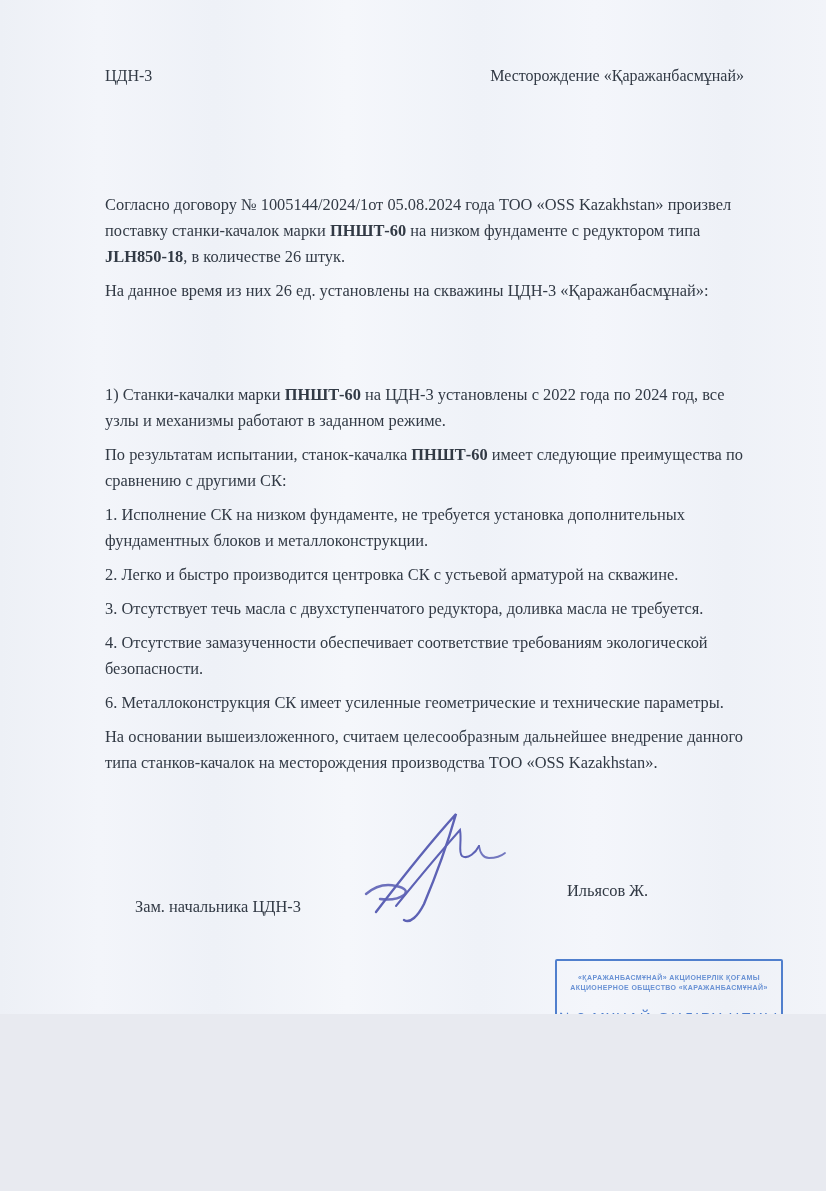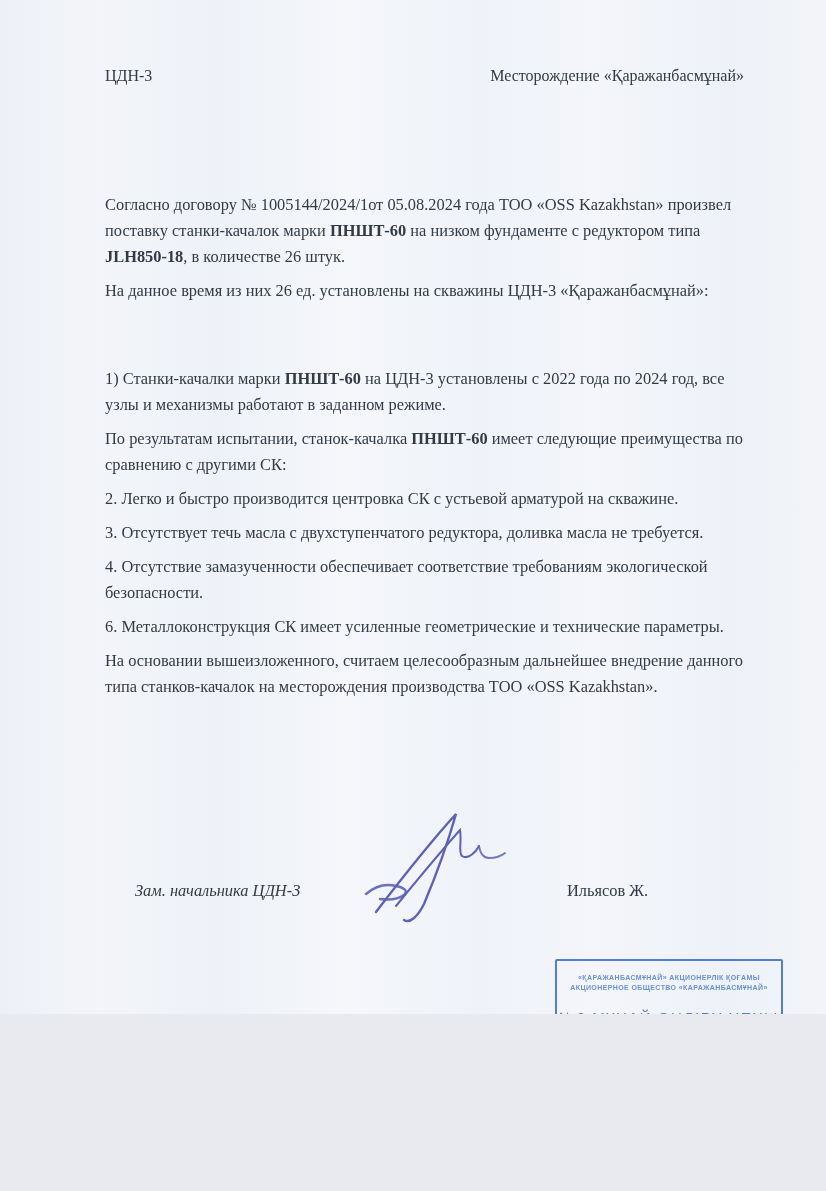--- a/index.html
+++ b/index.html
@@ -32,33 +32,33 @@
     font-size: 16px;
     line-height: 20px;
   }
 
   .body-text p {
     margin: 0 0 8px 0;
     font-size: 16.4px;
     line-height: 26px;
     text-align: left;
   }
-  .body-text .gap-top-large { margin-top: 62px; }
+  .body-text .gap-top-large { margin-top: 78px; }
   .body-text { margin-top: 106px; }
   .b { font-weight: bold; text-align: right; }
 
   .signature-row {
     position: absolute;
     left: 105px;
     top: 878px;
     width: 639px;
     font-size: 16.4px;
     line-height: 26px;
   }
-  .sig-label { position: absolute; left: 30px; top: 0; font-style: italic; }
+  .sig-label { position: absolute; left: 30px; top: 16px; }
   .sig-name  { position: absolute; left: 462px; top: 0; }
 
   .signature-ink {
     position: absolute;
     left: 352px;
     top: 808px;
     width: 170px;
     height: 118px;
     color: #5d62b5;
     pointer-events: none;
@@ -115,20 +115,21 @@
 
     <div class="body-text">
       <p><span>Согласно договору № 1005144/2024/1от 05.08.2024 года ТОО «OSS Kazakhstan» произвел поставку станки-качалок марки </span><span class="b">ПНШТ-60</span><span> на низком фундаменте с редуктором типа </span><span class="b">JLH850-18</span><span>, в количестве 26 штук.</span></p>
 
       <p>На данное время из них 26 ед. установлены на скважины ЦДН-3 «Қаражанбасмұнай»:</p>
 
       <p class="gap-top-large"><span>1) Станки-качалки марки </span><span class="b">ПНШТ-60</span><span> на ЦДН-3 установлены с 2022 года по 2024 год, все узлы и механизмы работают в заданном режиме.</span></p>
 
       <p><span>По результатам испытании, станок-качалка </span><span class="b">ПНШТ-60</span><span> имеет следующие преимущества по сравнению с другими СК:</span></p>
 
+      <p>1. Исполнение СК на низком фундаменте, не требуется установка дополнительных фундаментных блоков и металлоконструкции.</p>
       <p>2. Легко и быстро производится центровка СК с устьевой арматурой на скважине.</p>
       <p>3. Отсутствует течь масла с двухступенчатого редуктора, доливка масла не требуется.</p>
       <p>4. Отсутствие замазученности обеспечивает соответствие требованиям экологической безопасности.</p>
       <p>6. Металлоконструкция СК имеет усиленные геометрические и технические параметры.</p>
 
       <p>На основании вышеизложенного, считаем целесообразным дальнейшее внедрение данного типа станков-качалок на месторождения производства ТОО «OSS Kazakhstan».</p>
     </div>
   </div>
 
   <div class="signature-row">

